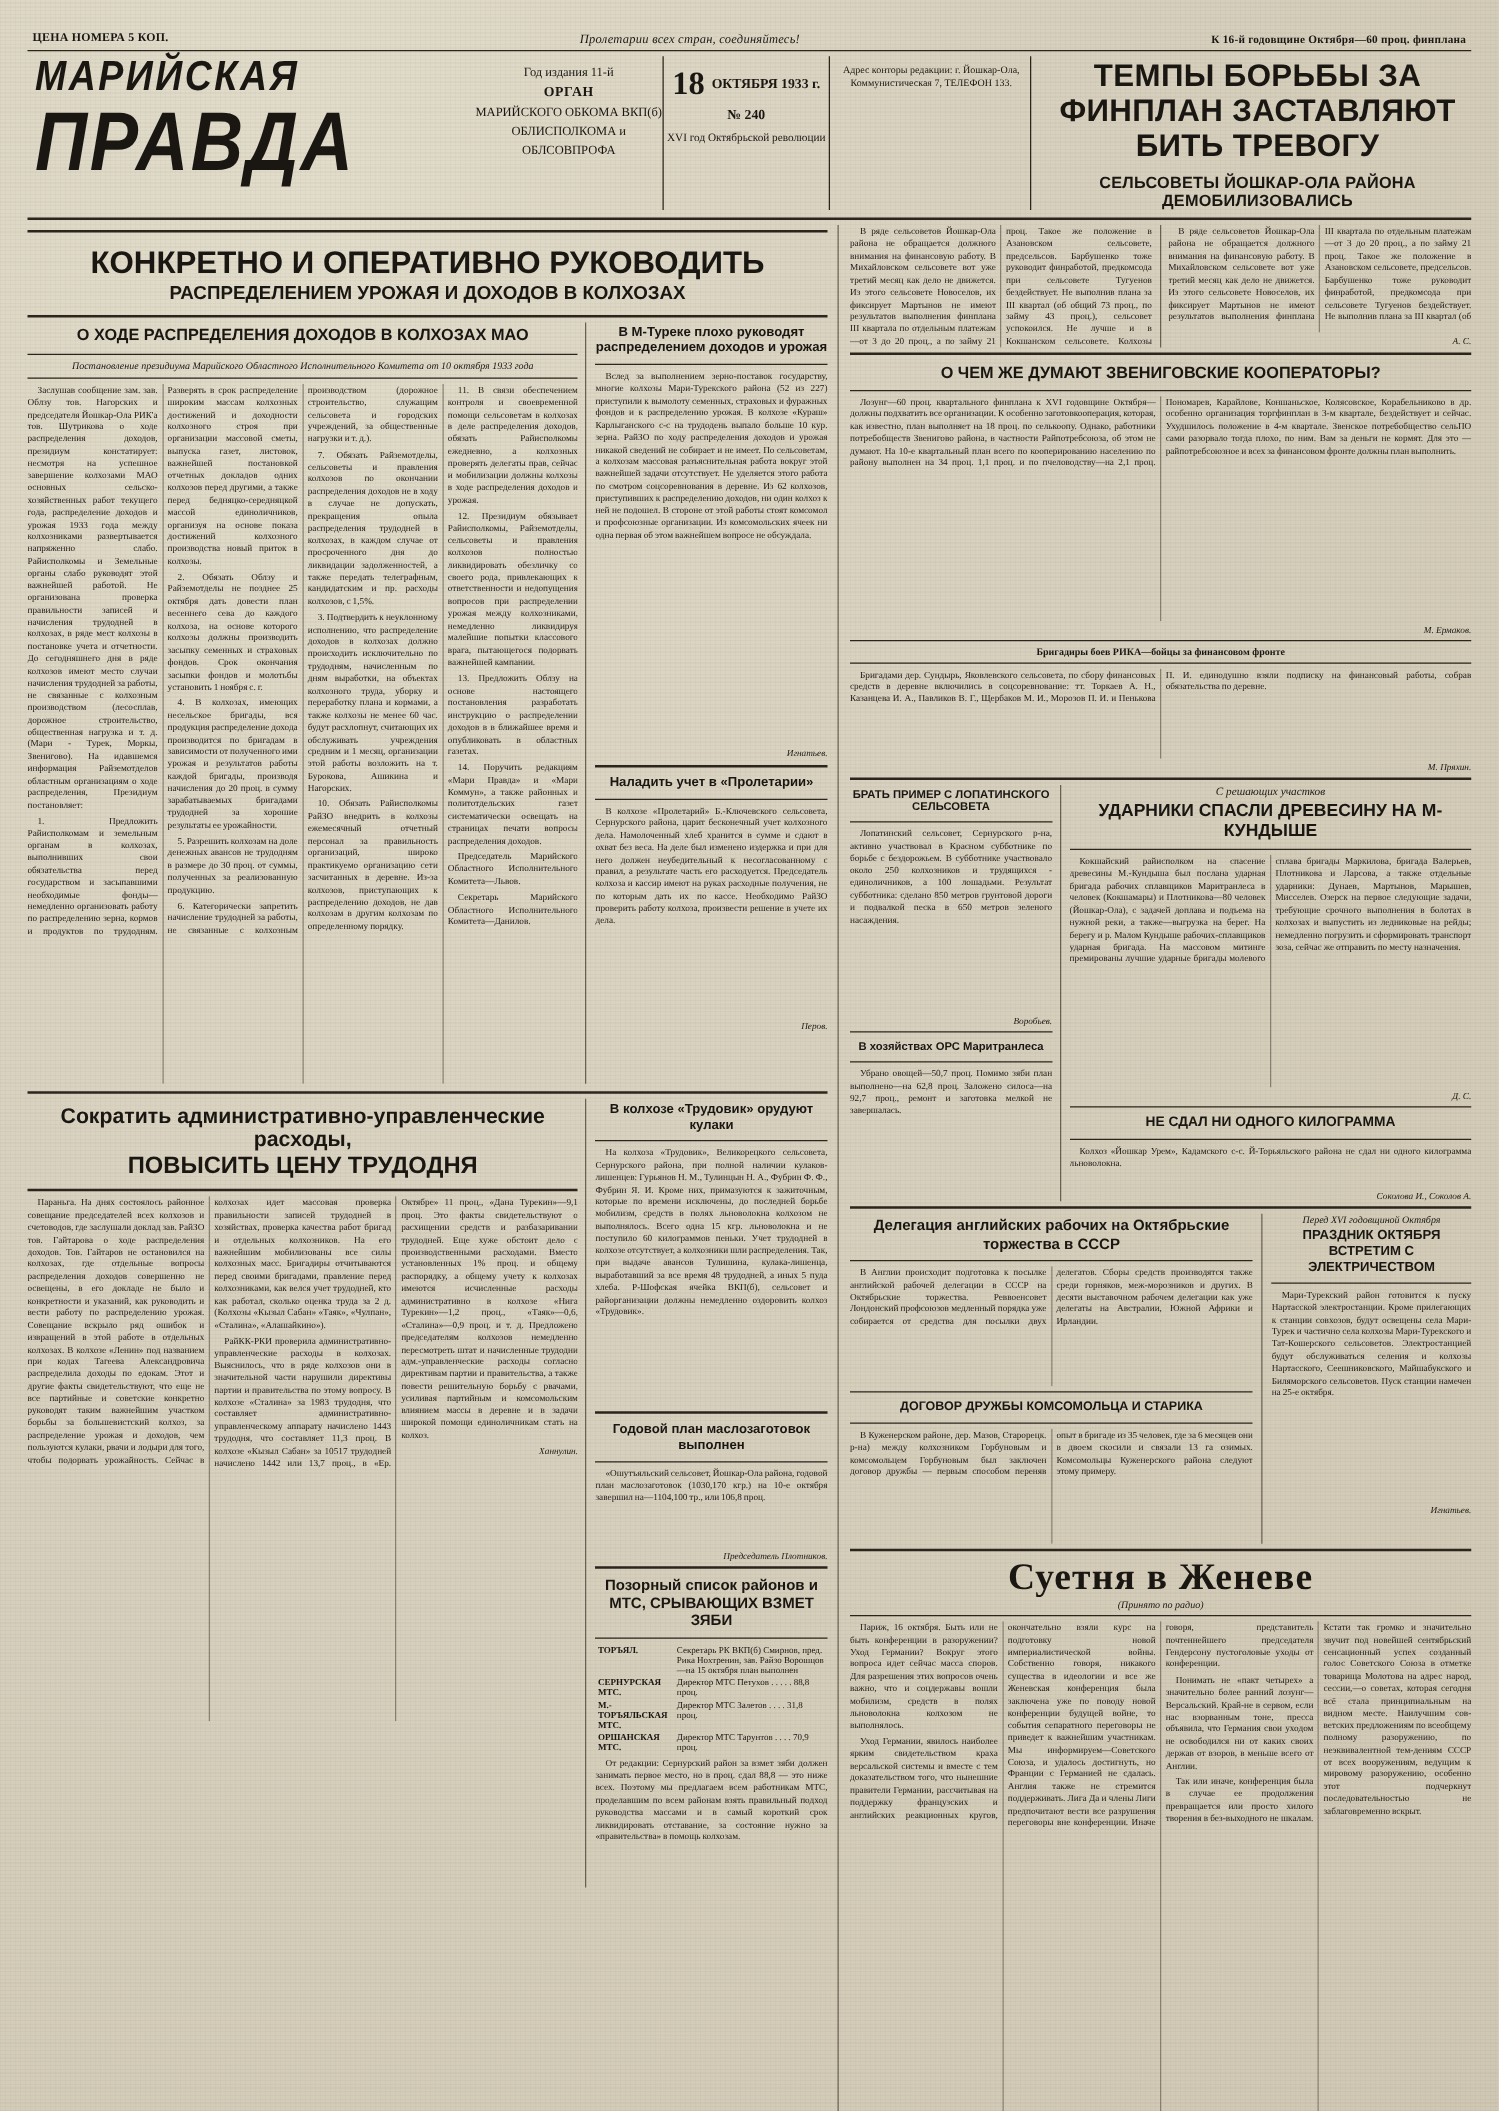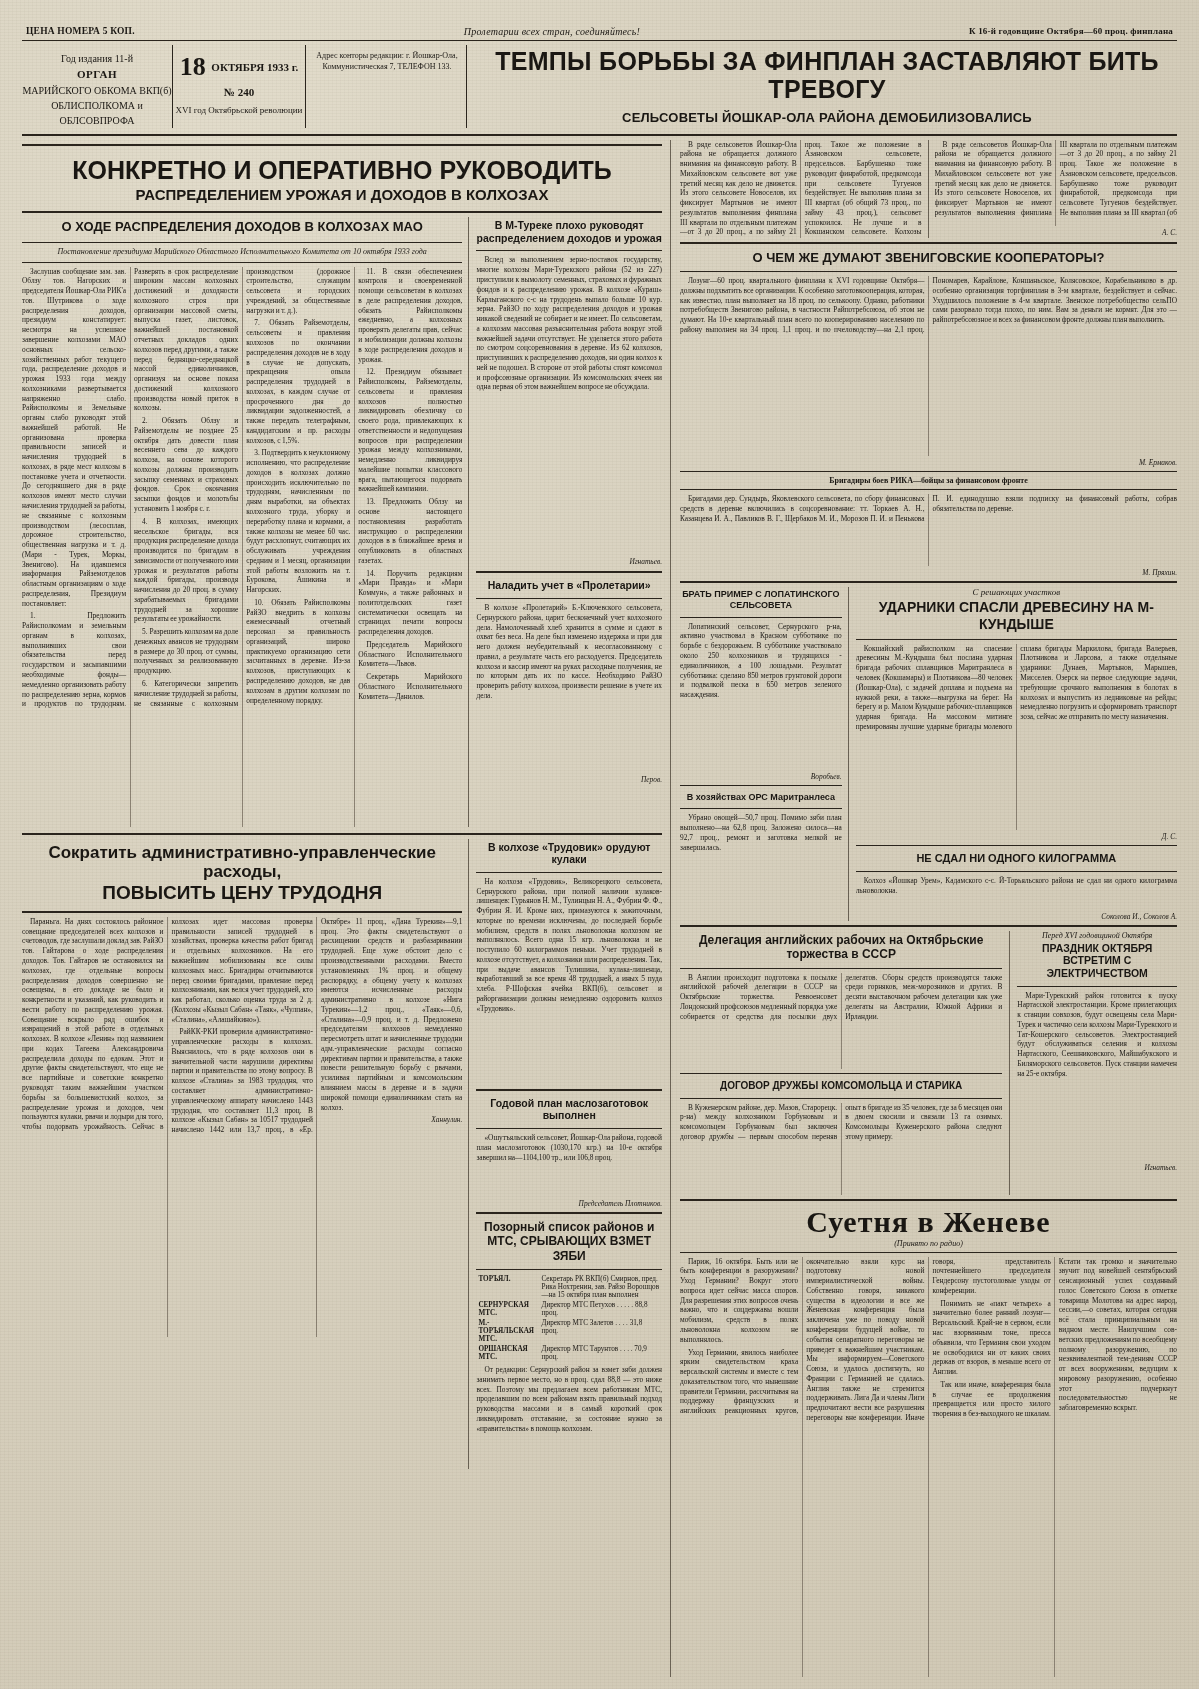--- a/index.html
+++ b/index.html
@@ -133,20 +133,24 @@
 <div class="page">
   <div class="grain"></div>
 
   <div class="topline">
     <div class="left">ЦЕНА НОМЕРА 5 КОП.</div>
     <div class="mid">Пролетарии всех стран, соединяйтесь!</div>
     <div class="right">К 16-й годовщине Октября—60 проц. финплана</div>
   </div>
 
   <div class="masthead">
+    <div class="mast-title">
+      <div class="l1">МАРИЙСКАЯ</div>
+      <div class="l2">ПРАВДА</div>
+    </div>
     <div class="mast-info">
       <div>Год издания 11-й</div>
       <div class="big">ОРГАН</div>
       <div>МАРИЙСКОГО ОБКОМА ВКП(б) ОБЛИСПОЛКОМА и ОБЛСОВПРОФА</div>
     </div>
     <div class="mast-date">
       <div>
         <span class="dnum">18</span>
         <span class="dtxt">ОКТЯБРЯ 1933 г.</span>
       </div>

